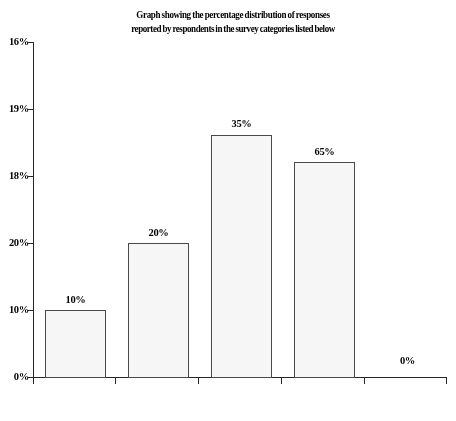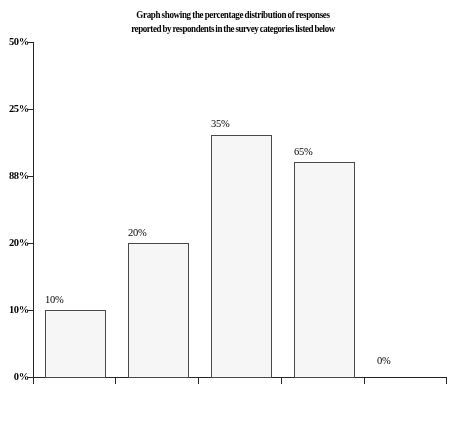--- a/index.html
+++ b/index.html
@@ -105,43 +105,43 @@
 
   
   .bar {
     position: absolute;
     background: #d9d9d9;
     border: 1px solid #565656;
     box-sizing: border-box;
   }
   .barlabel {
     position: absolute;
-    text-align: left;
+    text-align: center;
     font-size: 10.5px;
     line-height: 11px;
-    font-weight: normal;
+    font-weight: bold;
     color: #151515;
     letter-spacing: -0.3px;
     white-space: nowrap;
   }
 </style>
 </head>
 <body>
 
 <div class="scan">
 
   <div id="chart-title">
     <span class="tl">Graph showing the percentage distribution of responses</span>
     <span class="tl tl2">reported by respondents in the survey categories listed below</span>
   </div>
 
   <div id="y-axis-labels">
-    <div class="ylabel" style="top:-6px">50%</div>
-    <div class="ylabel" style="top:61px">25%</div>
-    <div class="ylabel" style="top:128px">88%</div>
+    <div class="ylabel" style="top:-6px">16%</div>
+    <div class="ylabel" style="top:61px">19%</div>
+    <div class="ylabel" style="top:128px">18%</div>
     <div class="ylabel" style="top:195px">20%</div>
     <div class="ylabel" style="top:262px">10%</div>
     <div class="ylabel" style="top:329px">0%</div>
   </div>
 
   <div id="plot-frame">
 
     <div id="axis-y"></div>
     <div id="axis-x"></div>
 

